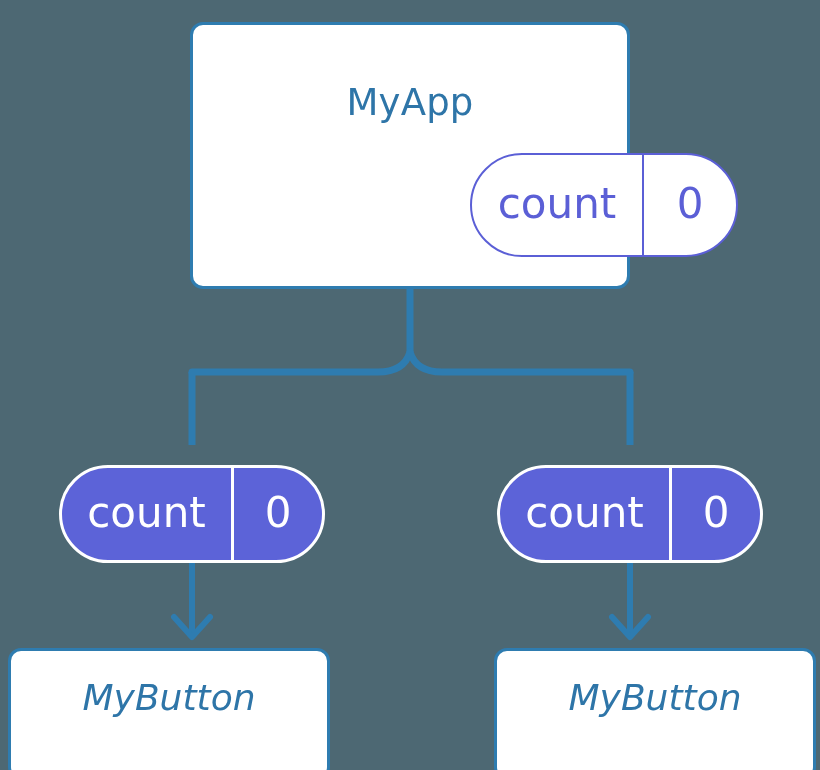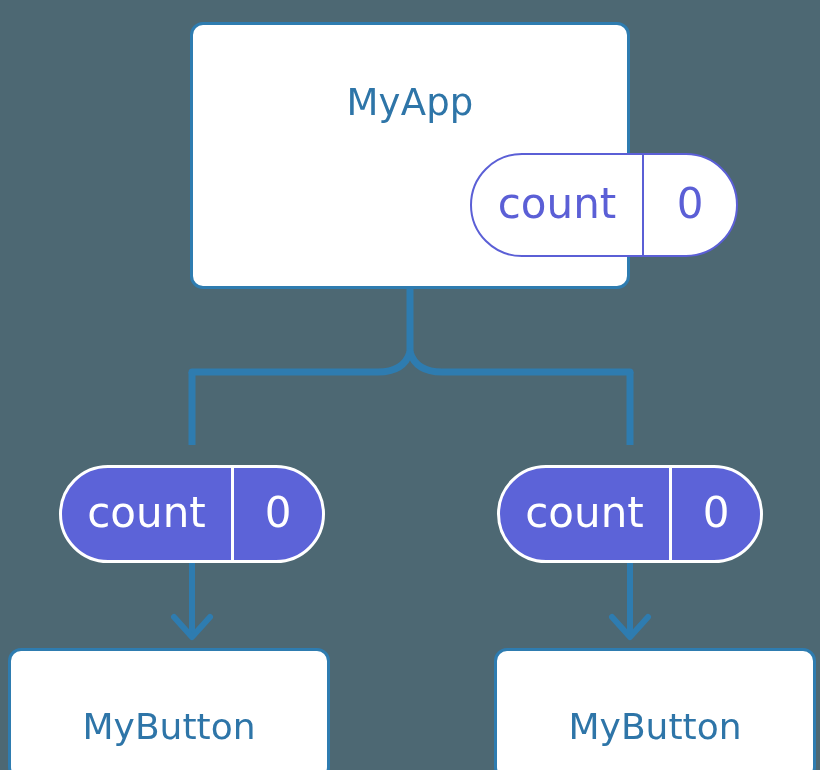--- a/index.html
+++ b/index.html
@@ -60,25 +60,26 @@
     top: 648px;
     width: 322px;
     height: 132px;
   }
   .card-child-left  { left: 8px; }
   .card-child-right { left: 494px; }
   .card-child-label {
     position: absolute;
     left: 0;
     right: 0;
-    top: 55px;
+    top: 26px;
     text-align: center;
     color: #2e75a8;
     font-size: 36px;
     font-weight: 400;
+    font-style: italic;
   }
 
   
   .state-pill {
     position: absolute;
     box-sizing: border-box;
     display: flex;
     align-items: stretch;
     border-radius: 999px;
     overflow: hidden;

